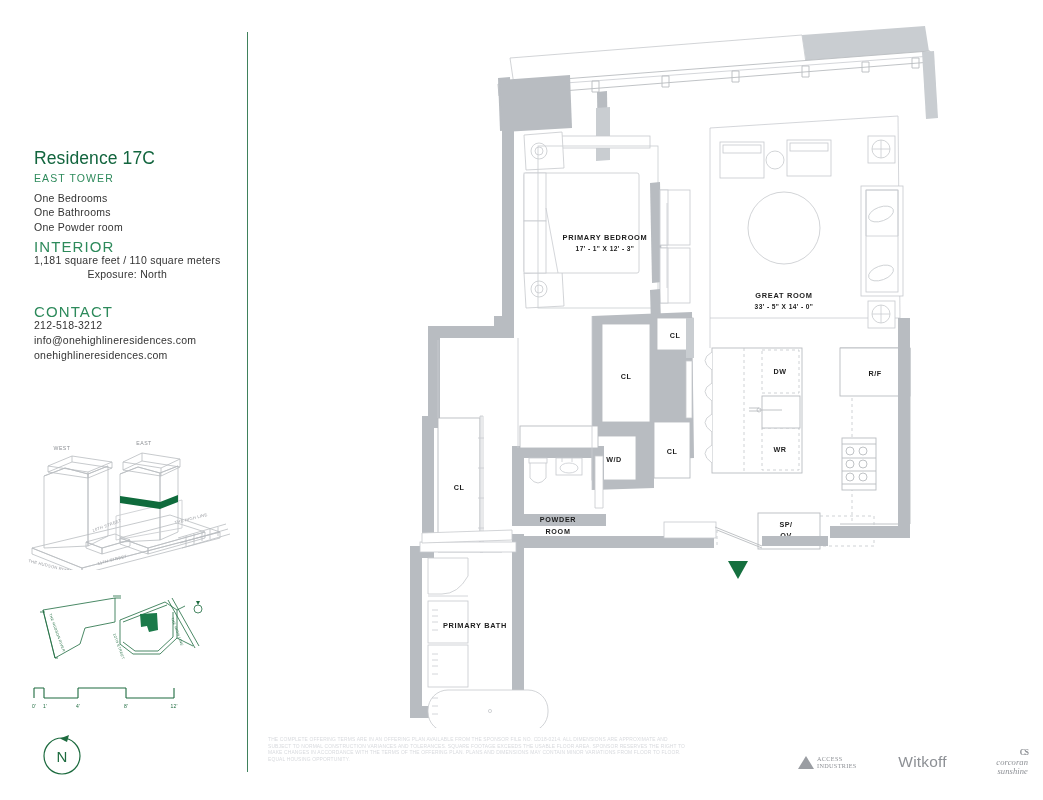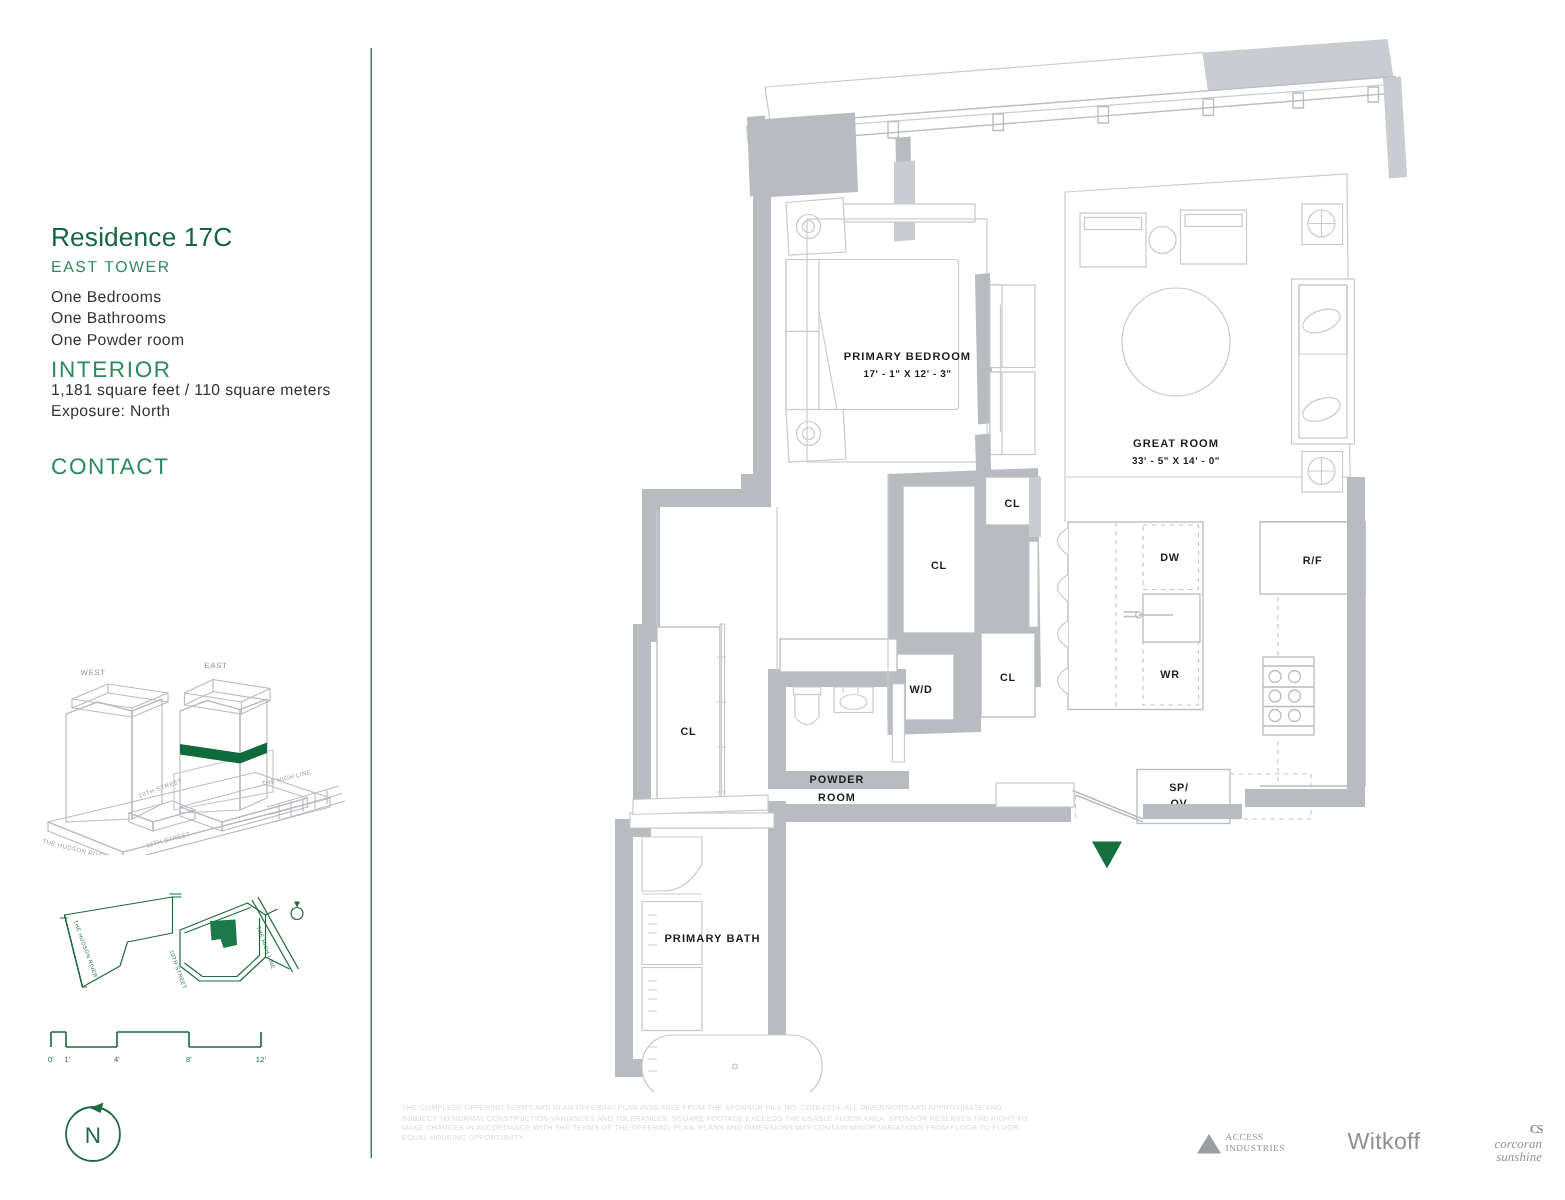--- a/index.html
+++ b/index.html
@@ -73,21 +73,21 @@
   #rooms {
     position: absolute; left: 34px; top: 191px;
     font-size: 10.5px; line-height: 14.4px; color: #333; letter-spacing: .25px;
   }
   .sec-head {
     font-size: 15px; color: #2d8a5b; letter-spacing: 1.1px;
   }
   #interior-head { position: absolute; left: 34px; top: 238px; }
   #interior-body {
     position: absolute; left: 34px; top: 253px;
-    font-size: 10.5px; line-height: 14.4px; color: #333; letter-spacing: .25px;
+    font-size: 10.5px; line-height: 14.4px; color: #333; letter-spacing: .25px; text-align: center;
   }
   #contact-head { position: absolute; left: 34px; top: 303px; }
   #contact-body {
     position: absolute; left: 34px; top: 318px;
     font-size: 10.5px; line-height: 15px; color: #333; letter-spacing: .25px;
   }
 
   
   #massing { position: absolute; left: 20px; top: 420px; width: 215px; height: 150px; }
   
@@ -167,20 +167,25 @@
     <div>One Powder room</div>
   </div>
 
   <div id="interior-head" class="sec-head">INTERIOR</div>
   <div id="interior-body">
     <div>1,181 square feet / 110 square meters</div>
     <div>Exposure: North</div>
   </div>
 
   <div id="contact-head" class="sec-head">CONTACT</div>
+  <div id="contact-body">
+    <div>212-518-3212</div>
+    <div>info@onehighlineresidences.com</div>
+    <div>onehighlineresidences.com</div>
+  </div>
 
   <svg id="massing" viewBox="0 0 215 150">
     <g fill="none" stroke="#b9bcc0" stroke-width="0.8" stroke-linejoin="round">
 
       <path d="M12 128 L62 148 L200 112 L150 95 Z"></path>
       <path d="M12 128 L12 134 L62 154 L62 148 Z"></path>
       <path d="M62 148 L62 154 L200 118 L200 112 Z"></path>
 
       <path d="M100 118 L128 128 L185 112 L157 103 Z"></path>
       <path d="M100 118 L100 124 L128 134 L128 128 Z"></path>

